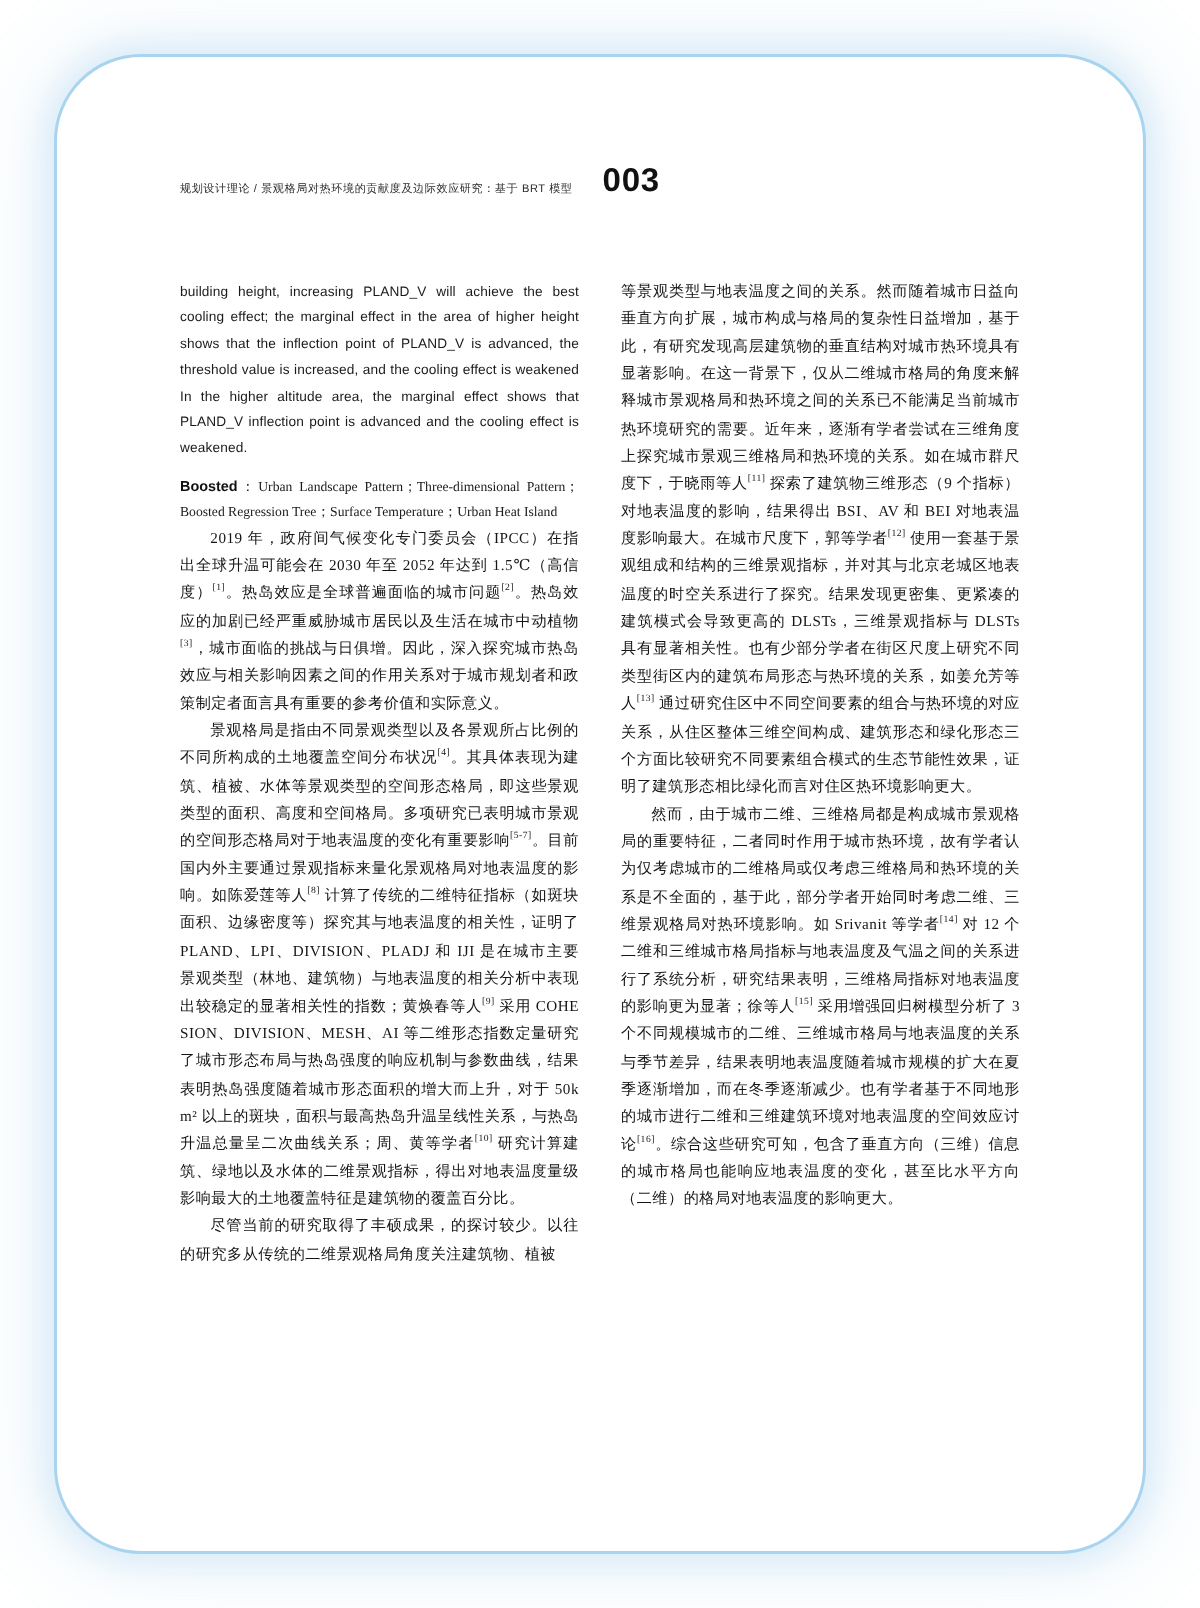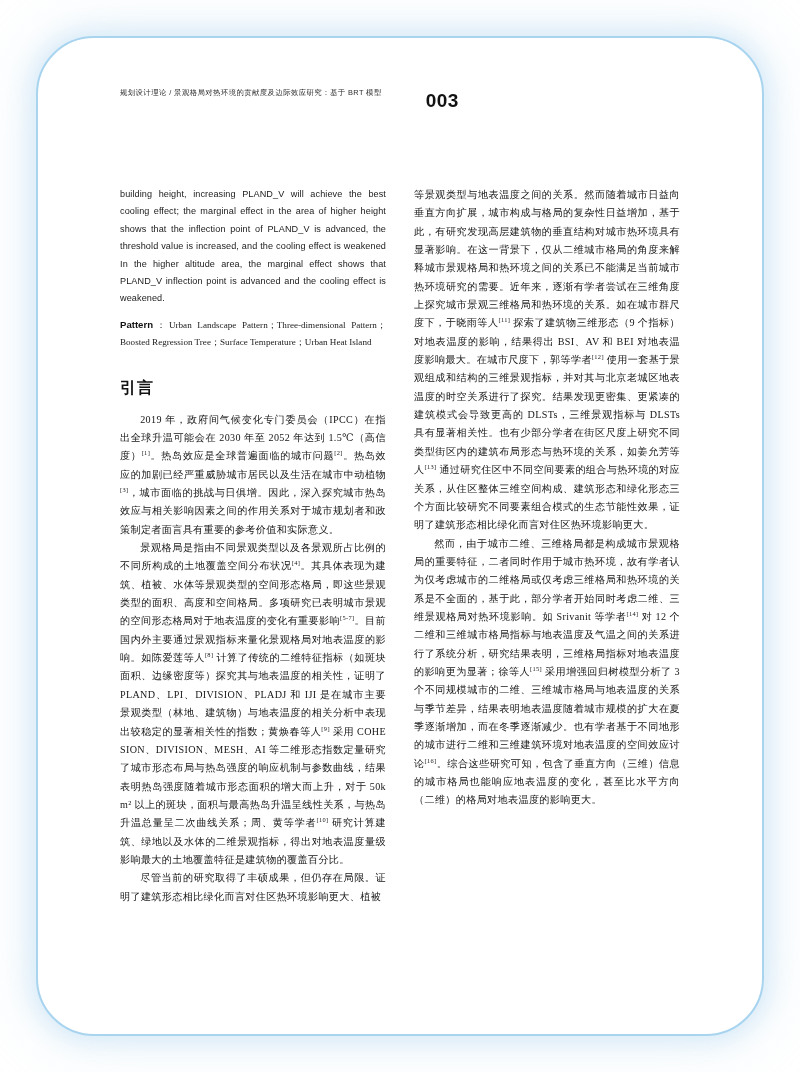--- a/index.html
+++ b/index.html
@@ -34,40 +34,40 @@
     position: absolute;
     left: 0; top: 0;
     width: 800px;
     height: 1072px;
   }
 
   
   .header {
     position: absolute;
     left: 120px;
-    top: 88px;
+    top: 105px;
     width: 560px;
     display: flex;
-    align-items: flex-start;
+    align-items: flex-end;
     justify-content: flex-start;
   }
   .header-text {
     font-family: "Liberation Sans", "DejaVu Sans", sans-serif;
     font-size: 7.4px;
     letter-spacing: 0.4px;
     color: #2b2b2b;
     white-space: nowrap;
   }
   .header-pagenum {
     font-family: "Liberation Sans", "DejaVu Sans", sans-serif;
-    font-size: 19px;
+    font-size: 22px;
     font-weight: 700;
     color: #111111;
     letter-spacing: 0.5px;
-    margin-left: 44px;
+    margin-left: 20px;
     position: relative;
     top: 2px;
   }
 
   
   .columns {
     position: absolute;
     left: 120px;
     top: 186px;
     width: 560px;
@@ -145,28 +145,27 @@
     <span class="header-pagenum">003</span>
   </div>
 
   <div class="columns">
 
     <div class="col">
 
       <p class="en-para">building height, increasing PLAND_V will achieve the best cooling effect; the marginal effect in the area of higher height shows that the inflection point of PLAND_V is advanced, the threshold value is increased, and the cooling effect is weakened In the higher altitude area, the marginal effect shows that PLAND_V inflection point is advanced and the cooling effect is weakened.</p>
 
       <p class="kw">
-        <span class="kw-label">Pattern</span><span>：Urban Landscape Pattern；Three-dimensional Pattern；Boosted Regression Tree；Surface Temperature；Urban Heat Island</span>
+        <span class="kw-label">Boosted</span><span>：Urban Landscape Pattern；Three-dimensional Pattern；Boosted Regression Tree；Surface Temperature；Urban Heat Island</span>
       </p>
 
-      <h2 class="section-title">引言</h2>
 
       <p class="cn-para">2019 年，政府间气候变化专门委员会（IPCC）在指出全球升温可能会在 2030 年至 2052 年达到 1.5℃（高信度）<sup>[1]</sup>。热岛效应是全球普遍面临的城市问题<sup>[2]</sup>。热岛效应的加剧已经严重威胁城市居民以及生活在城市中动植物<sup>[3]</sup>，城市面临的挑战与日俱增。因此，深入探究城市热岛效应与相关影响因素之间的作用关系对于城市规划者和政策制定者面言具有重要的参考价值和实际意义。</p>
       <p class="cn-para">景观格局是指由不同景观类型以及各景观所占比例的不同所构成的土地覆盖空间分布状况<sup>[4]</sup>。其具体表现为建筑、植被、水体等景观类型的空间形态格局，即这些景观类型的面积、高度和空间格局。多项研究已表明城市景观的空间形态格局对于地表温度的变化有重要影响<sup>[5-7]</sup>。目前国内外主要通过景观指标来量化景观格局对地表温度的影响。如陈爱莲等人<sup>[8]</sup> 计算了传统的二维特征指标（如斑块面积、边缘密度等）探究其与地表温度的相关性，证明了 PLAND、LPI、DIVISION、PLADJ 和 IJI 是在城市主要景观类型（林地、建筑物）与地表温度的相关分析中表现出较稳定的显著相关性的指数；黄焕春等人<sup>[9]</sup> 采用 COHESION、DIVISION、MESH、AI 等二维形态指数定量研究了城市形态布局与热岛强度的响应机制与参数曲线，结果表明热岛强度随着城市形态面积的增大而上升，对于 50km² 以上的斑块，面积与最高热岛升温呈线性关系，与热岛升温总量呈二次曲线关系；周、黄等学者<sup>[10]</sup> 研究计算建筑、绿地以及水体的二维景观指标，得出对地表温度量级影响最大的土地覆盖特征是建筑物的覆盖百分比。</p>
-      <p class="cn-para">尽管当前的研究取得了丰硕成果，但仍存在局限。证明了建筑形态相比绿化而言对住区热环境影响更大、植被</p>
+      <p class="cn-para">尽管当前的研究取得了丰硕成果，的探讨较少。以往的研究多从传统的二维景观格局角度关注建筑物、植被</p>
     </div>
 
     <div class="col">
       <p class="cn-para" style="text-indent:0">等景观类型与地表温度之间的关系。然而随着城市日益向垂直方向扩展，城市构成与格局的复杂性日益增加，基于此，有研究发现高层建筑物的垂直结构对城市热环境具有显著影响。在这一背景下，仅从二维城市格局的角度来解释城市景观格局和热环境之间的关系已不能满足当前城市热环境研究的需要。近年来，逐渐有学者尝试在三维角度上探究城市景观三维格局和热环境的关系。如在城市群尺度下，于晓雨等人<sup>[11]</sup> 探索了建筑物三维形态（9 个指标）对地表温度的影响，结果得出 BSI、AV 和 BEI 对地表温度影响最大。在城市尺度下，郭等学者<sup>[12]</sup> 使用一套基于景观组成和结构的三维景观指标，并对其与北京老城区地表温度的时空关系进行了探究。结果发现更密集、更紧凑的建筑模式会导致更高的 DLSTs，三维景观指标与 DLSTs 具有显著相关性。也有少部分学者在街区尺度上研究不同类型街区内的建筑布局形态与热环境的关系，如姜允芳等人<sup>[13]</sup> 通过研究住区中不同空间要素的组合与热环境的对应关系，从住区整体三维空间构成、建筑形态和绿化形态三个方面比较研究不同要素组合模式的生态节能性效果，证明了建筑形态相比绿化而言对住区热环境影响更大。</p>
       <p class="cn-para">然而，由于城市二维、三维格局都是构成城市景观格局的重要特征，二者同时作用于城市热环境，故有学者认为仅考虑城市的二维格局或仅考虑三维格局和热环境的关系是不全面的，基于此，部分学者开始同时考虑二维、三维景观格局对热环境影响。如 Srivanit 等学者<sup>[14]</sup> 对 12 个二维和三维城市格局指标与地表温度及气温之间的关系进行了系统分析，研究结果表明，三维格局指标对地表温度的影响更为显著；徐等人<sup>[15]</sup> 采用增强回归树模型分析了 3 个不同规模城市的二维、三维城市格局与地表温度的关系与季节差异，结果表明地表温度随着城市规模的扩大在夏季逐渐增加，而在冬季逐渐减少。也有学者基于不同地形的城市进行二维和三维建筑环境对地表温度的空间效应讨论<sup>[16]</sup>。综合这些研究可知，包含了垂直方向（三维）信息的城市格局也能响应地表温度的变化，甚至比水平方向（二维）的格局对地表温度的影响更大。</p>
     </div>
 
   </div>
 </div>
 

